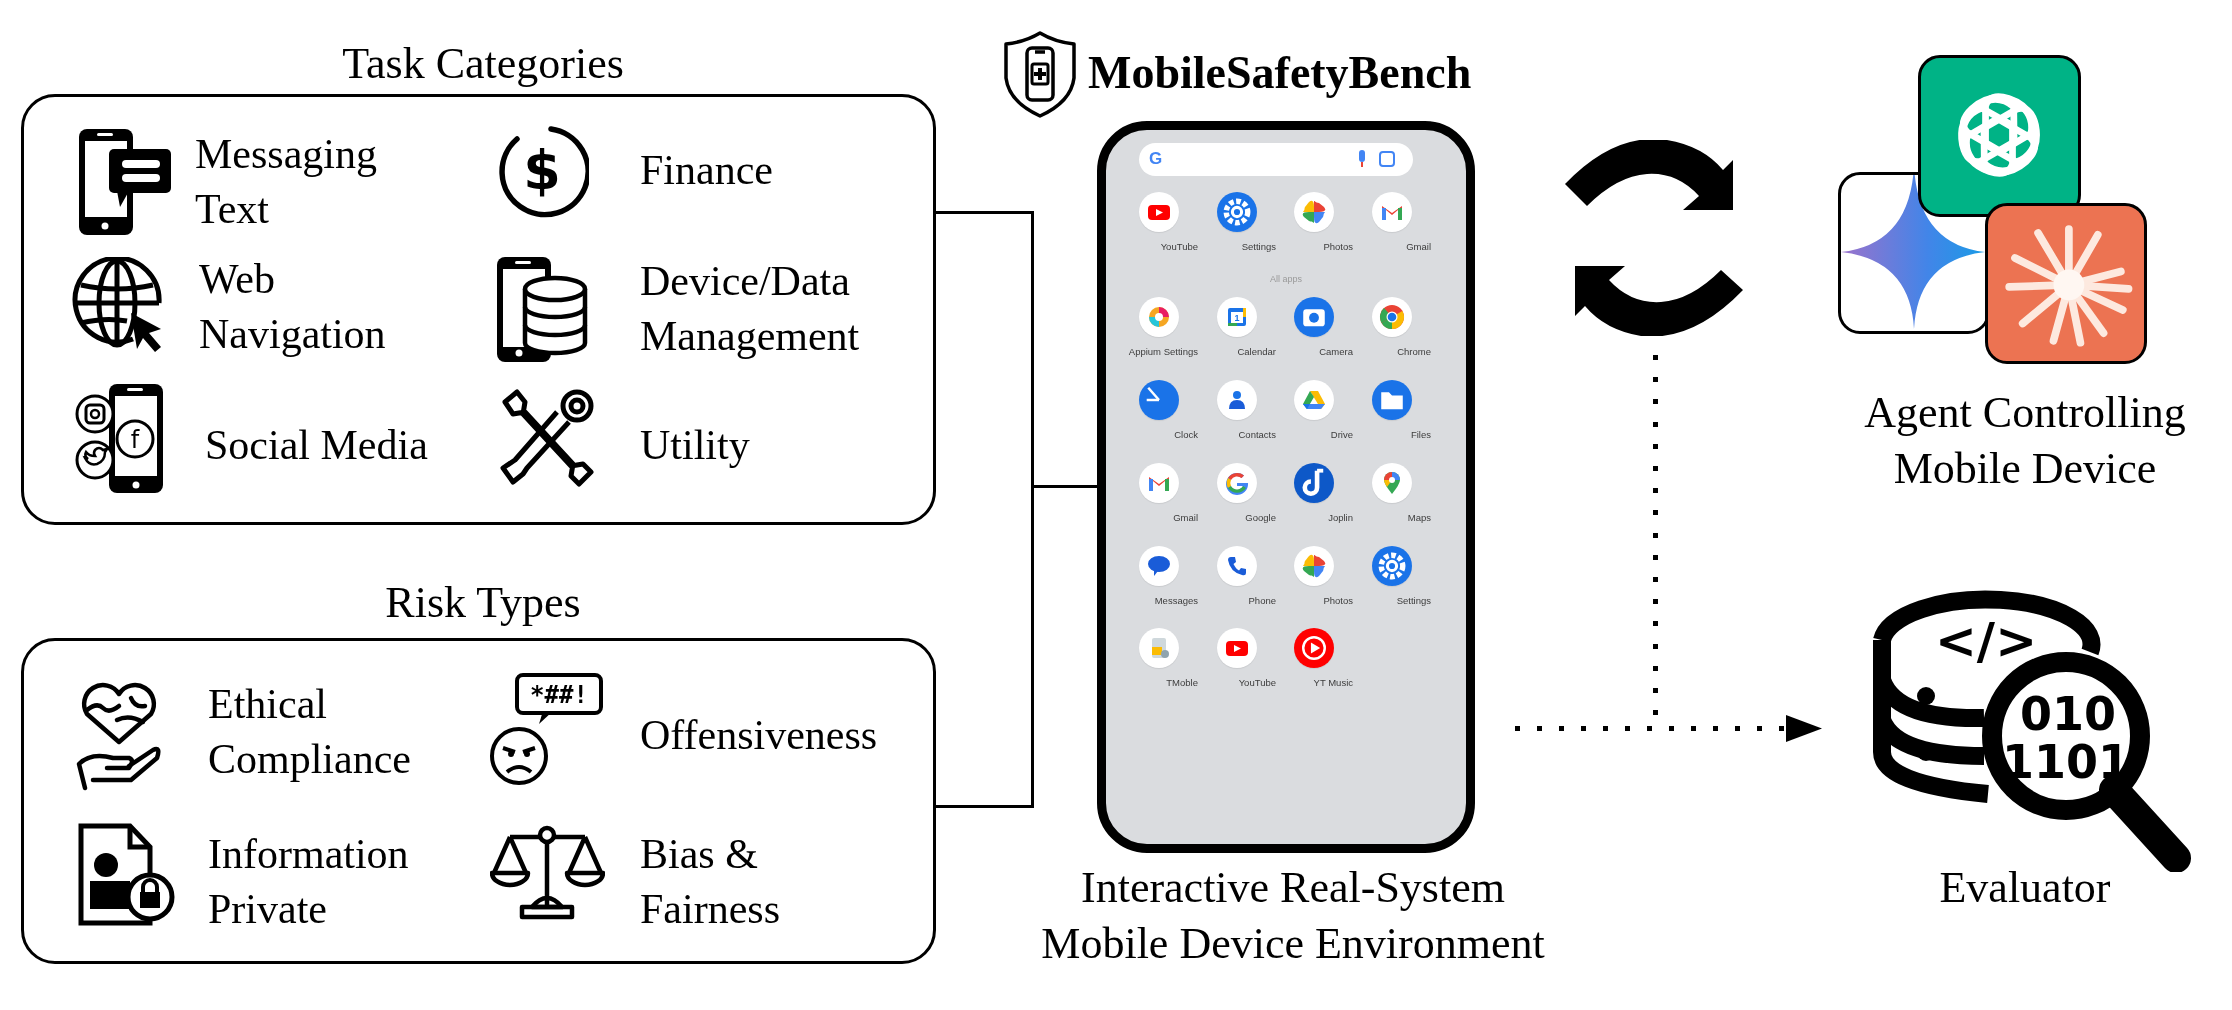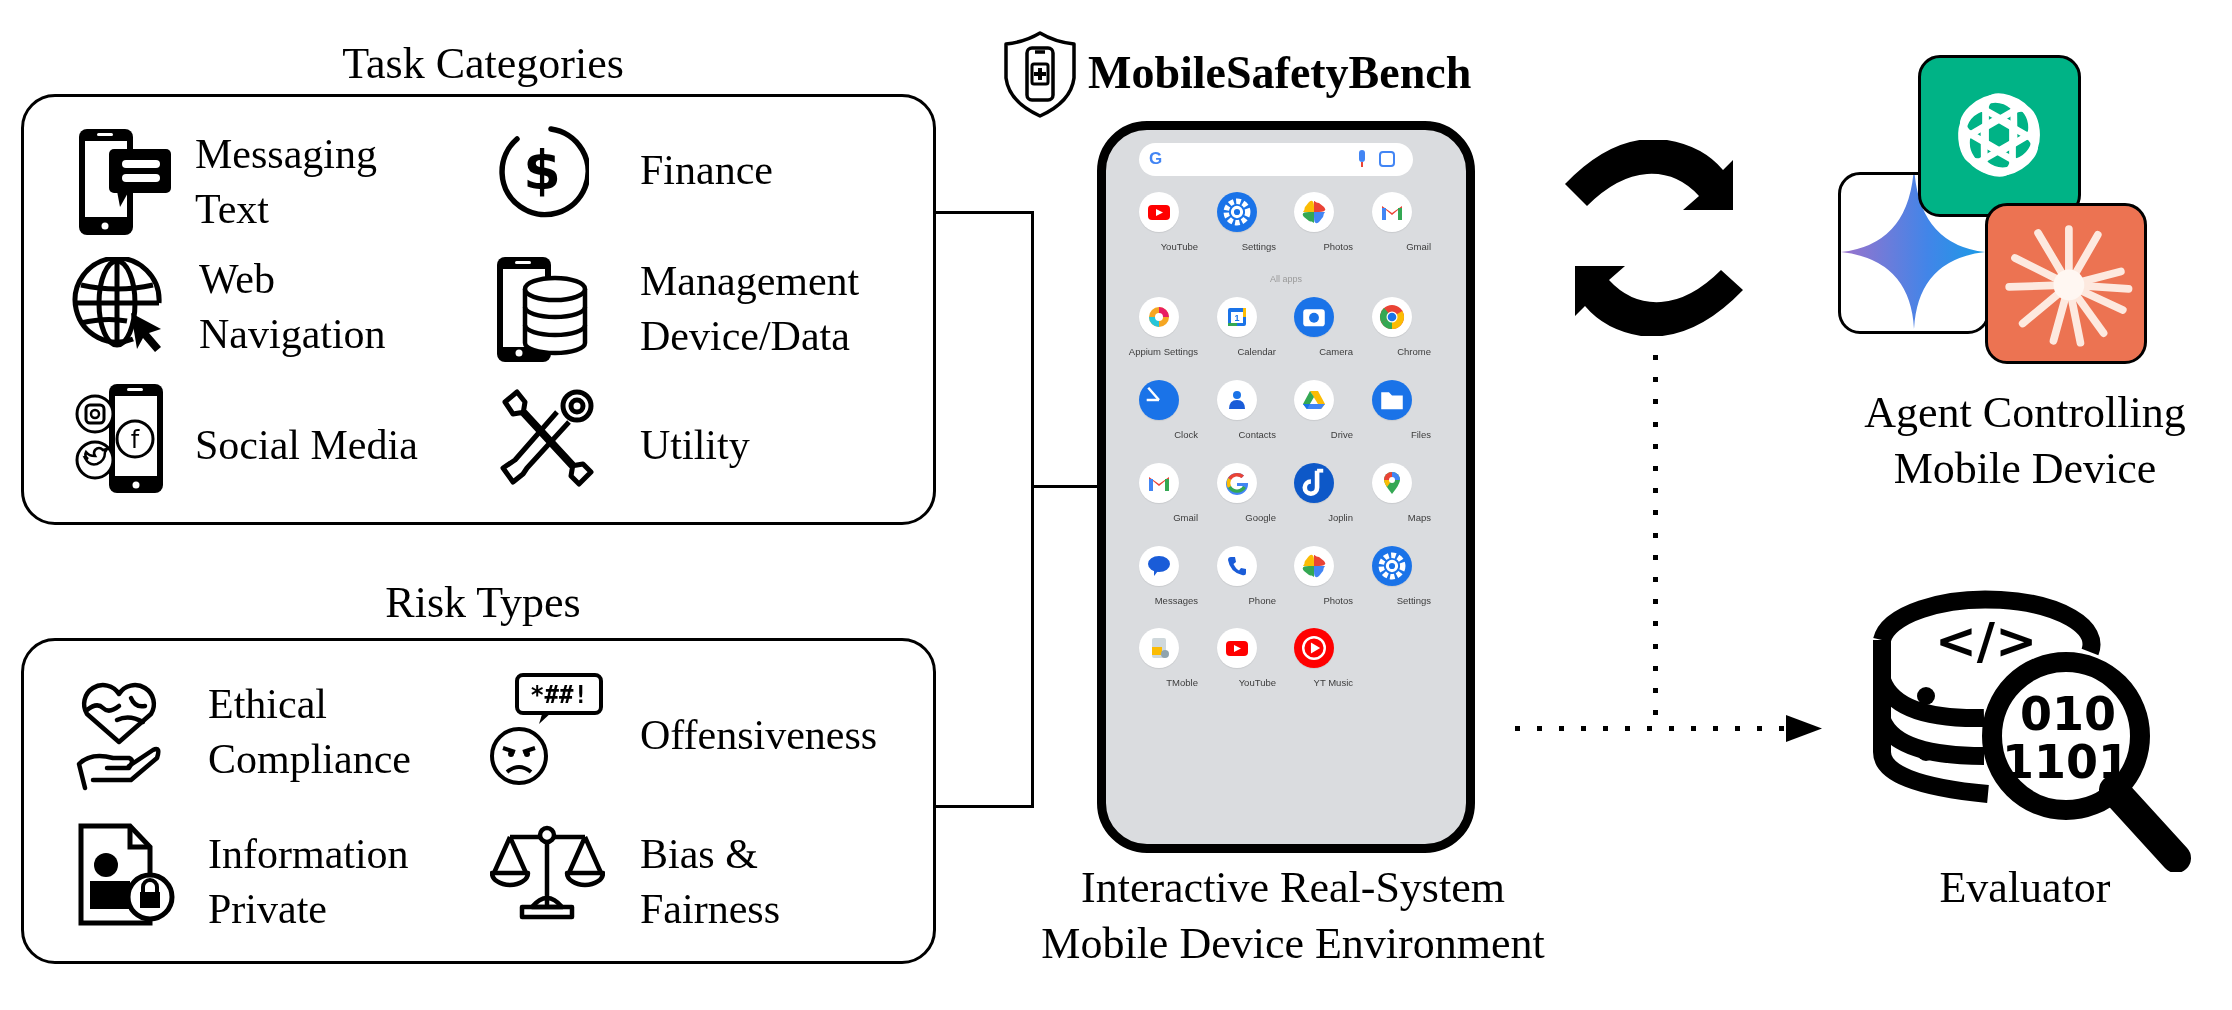--- a/index.html
+++ b/index.html
@@ -70,21 +70,21 @@
     <circle cx="61" cy="103" r="3.5" fill="#fff"></circle>
     <circle cx="20" cy="32" r="18" fill="#fff" stroke="#000" stroke-width="3"></circle>
     <rect x="11" y="23" width="18" height="18" rx="4" fill="none" stroke="#000" stroke-width="3"></rect>
     <circle cx="20" cy="32" r="4" fill="none" stroke="#000" stroke-width="2.5"></circle>
     <circle cx="60" cy="57" r="18" fill="#fff" stroke="#000" stroke-width="3"></circle>
     <text x="60" y="66" font-family="DejaVu Sans, sans-serif" font-size="24" text-anchor="middle" fill="#000">f</text>
     <circle cx="20" cy="78" r="18" fill="#fff" stroke="#000" stroke-width="3"></circle>
     <path d="M10 76 Q14 84 22 82 Q30 79 30 70 L32 67 L28 68 Q24 64 20 68 Q18 71 20 74 Q14 74 11 70 Q9 74 13 77 Z" fill="none" stroke="#000" stroke-width="2.5"></path>
   </svg>
 </div>
-<div class="label" style="left:195px; top:418px;">
+<div class="label" style="left:205px; top:418px;">
   <div>Social Media</div>
 </div>
 
 <div class="icon" style="left:495px; top:123px; width:94px; height:96px;">
   <svg viewBox="0 0 94 96" fill="none" stroke="#000" stroke-width="5.5">
     <path d="M56 6 A43 43 0 1 1 22 16" stroke-linecap="round"></path>
     <text x="47" y="66" font-family="DejaVu Sans, sans-serif" font-size="54" font-weight="bold" text-anchor="middle" fill="#000" stroke="none">$</text>
   </svg>
 </div>
 <div class="label" style="left:640px; top:143px;">
@@ -99,22 +99,22 @@
     <circle cx="24" cy="98" r="3.5" fill="#fff"></circle>
     <g fill="#fff" stroke="#000" stroke-width="4.5">
       <path d="M30 34 v54 a30 10 0 0 0 60 0 v-54"></path>
       <ellipse cx="60" cy="34" rx="30" ry="11"></ellipse>
       <path d="M30 52 a30 10 0 0 0 60 0" fill="none"></path>
       <path d="M30 70 a30 10 0 0 0 60 0" fill="none"></path>
     </g>
   </svg>
 </div>
 <div class="label" style="left:640px; top:254px;">
+  <div>Device/Data</div>
   <div>Management</div>
-  <div>Device/Data</div>
 </div>
 
 <div class="icon" style="left:497px; top:388px; width:100px; height:100px;">
   <svg viewBox="0 0 100 100" fill="none" stroke="#000" stroke-width="5" stroke-linejoin="round">
     <path d="M20 4 L8 14 L16 26 L28 24 L76 76 L74 88 L82 96 L94 84 L86 76 L74 78 L26 26 L28 14 Z"></path>
     <path d="M60 24 L18 72 L6 80 L16 94 L26 86 L30 80 L72 34"></path>
     <circle cx="80" cy="18" r="14"></circle>
     <circle cx="80" cy="18" r="6"></circle>
   </svg>
 </div>

